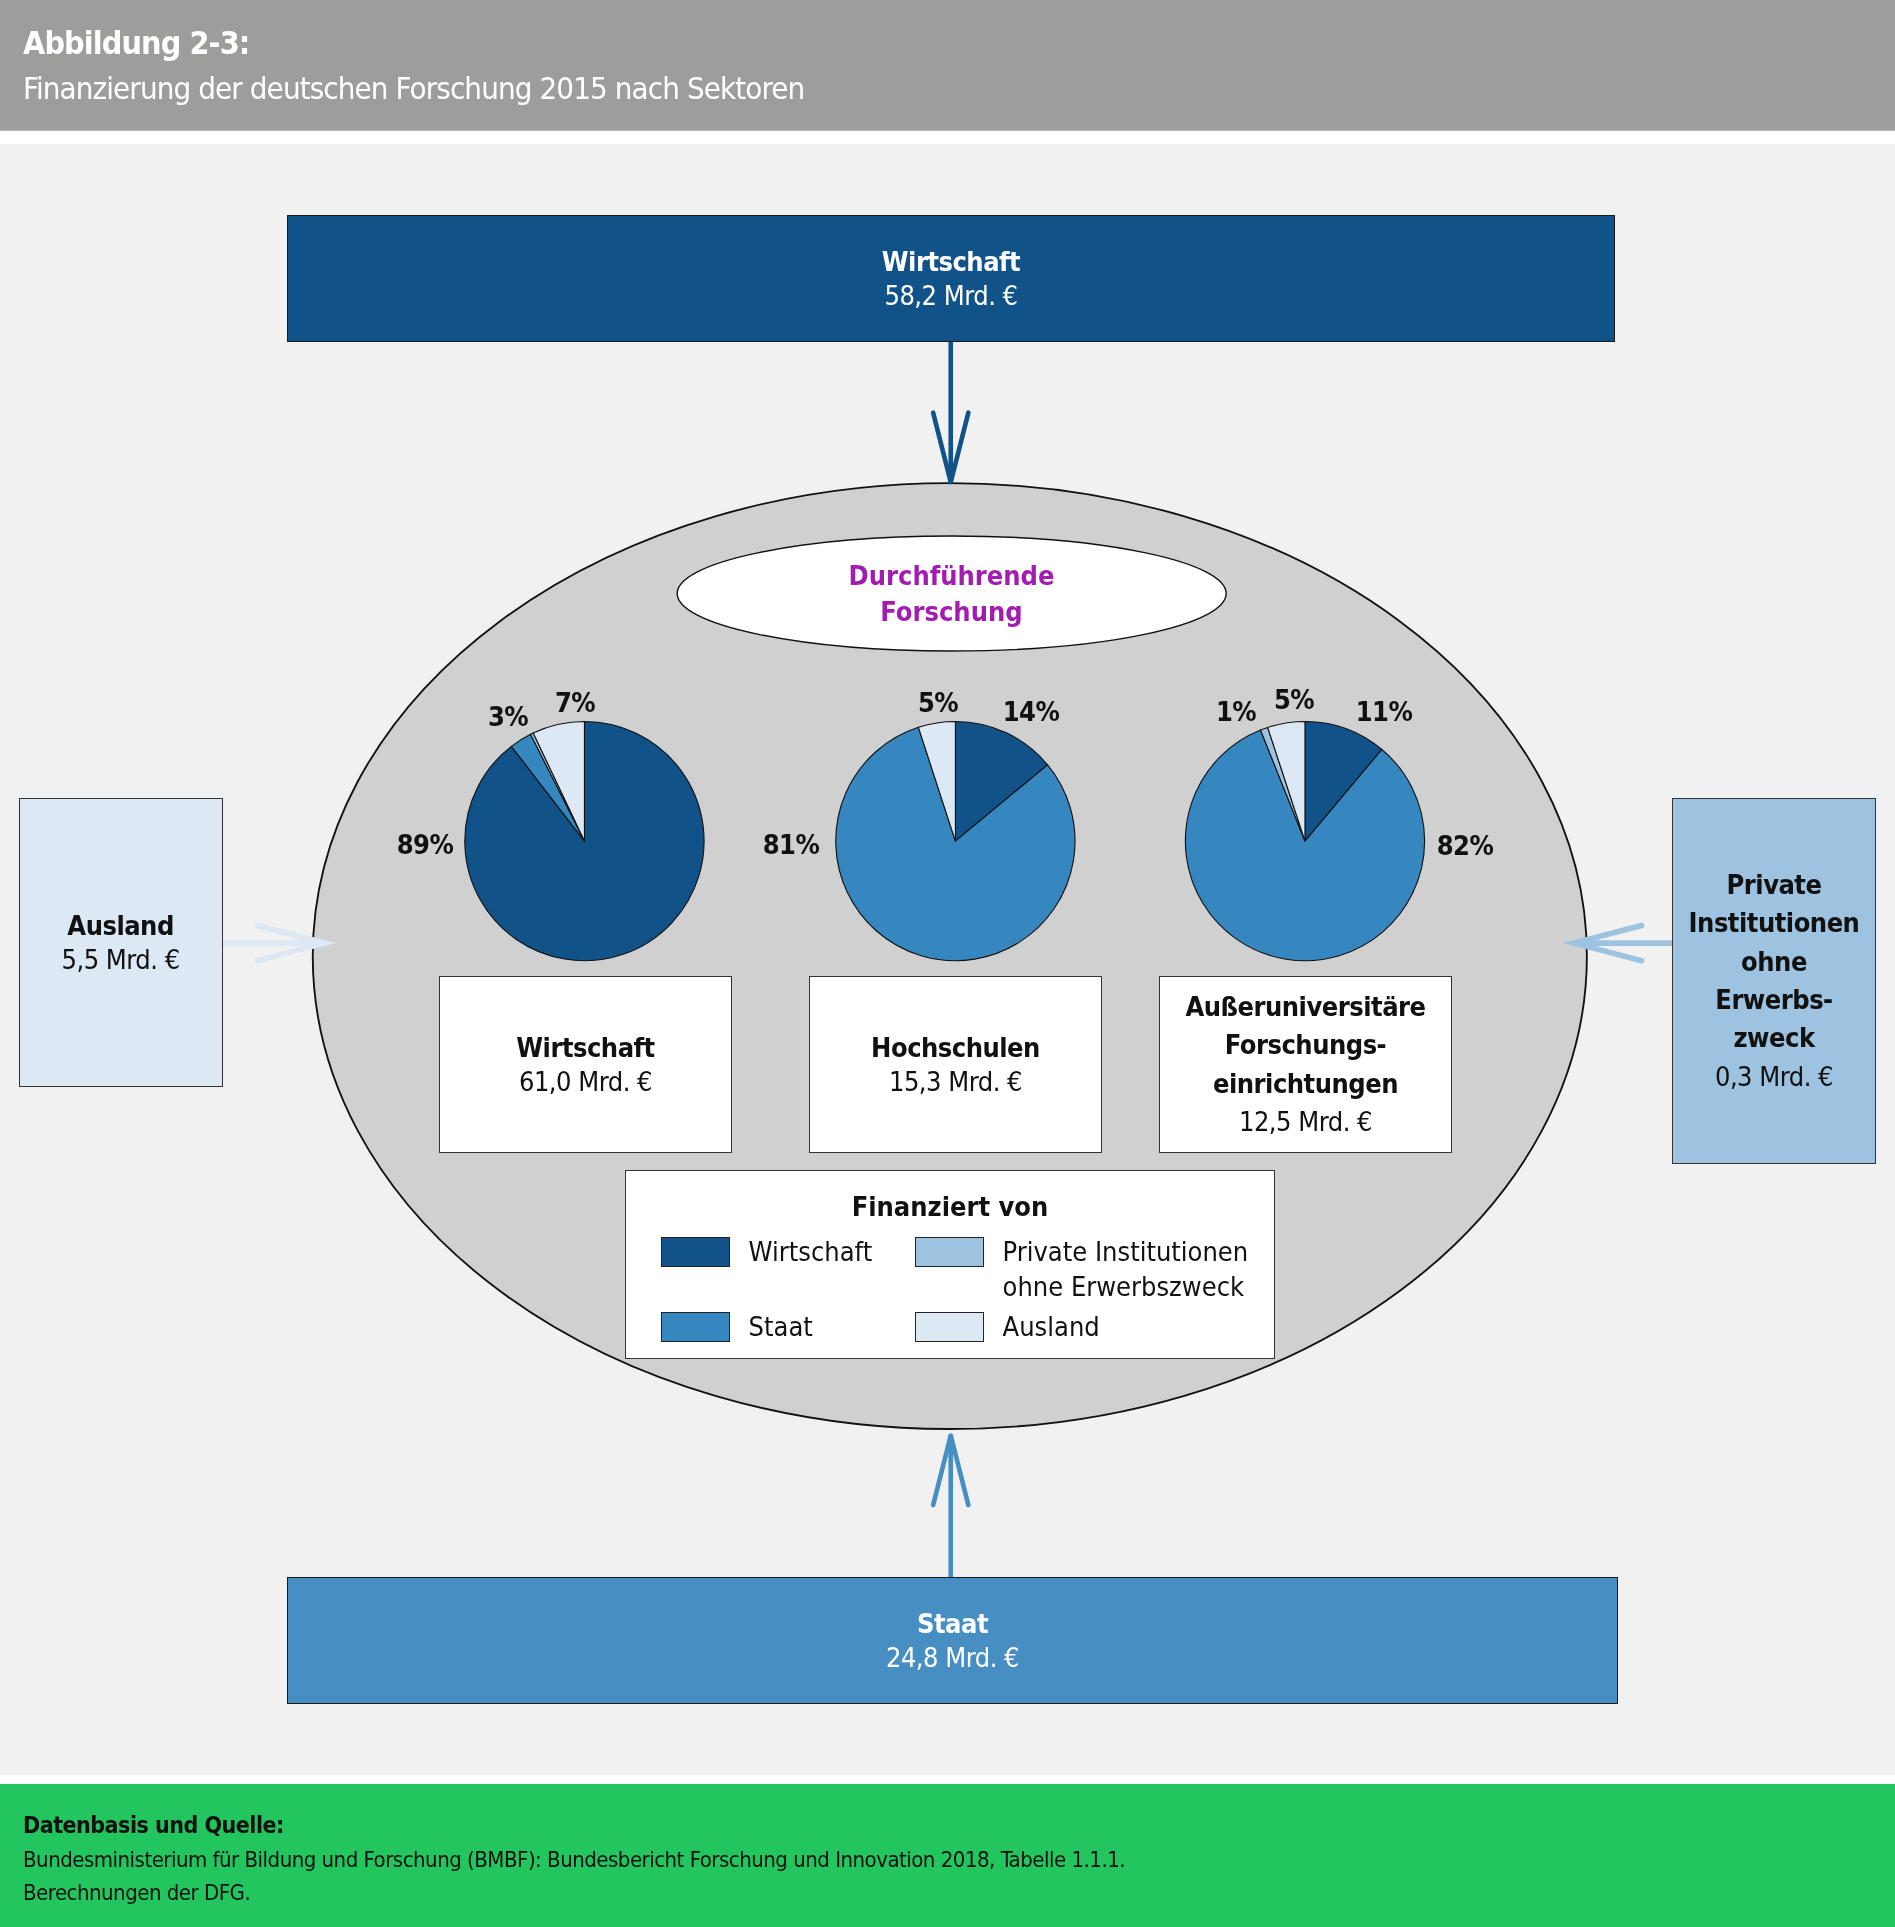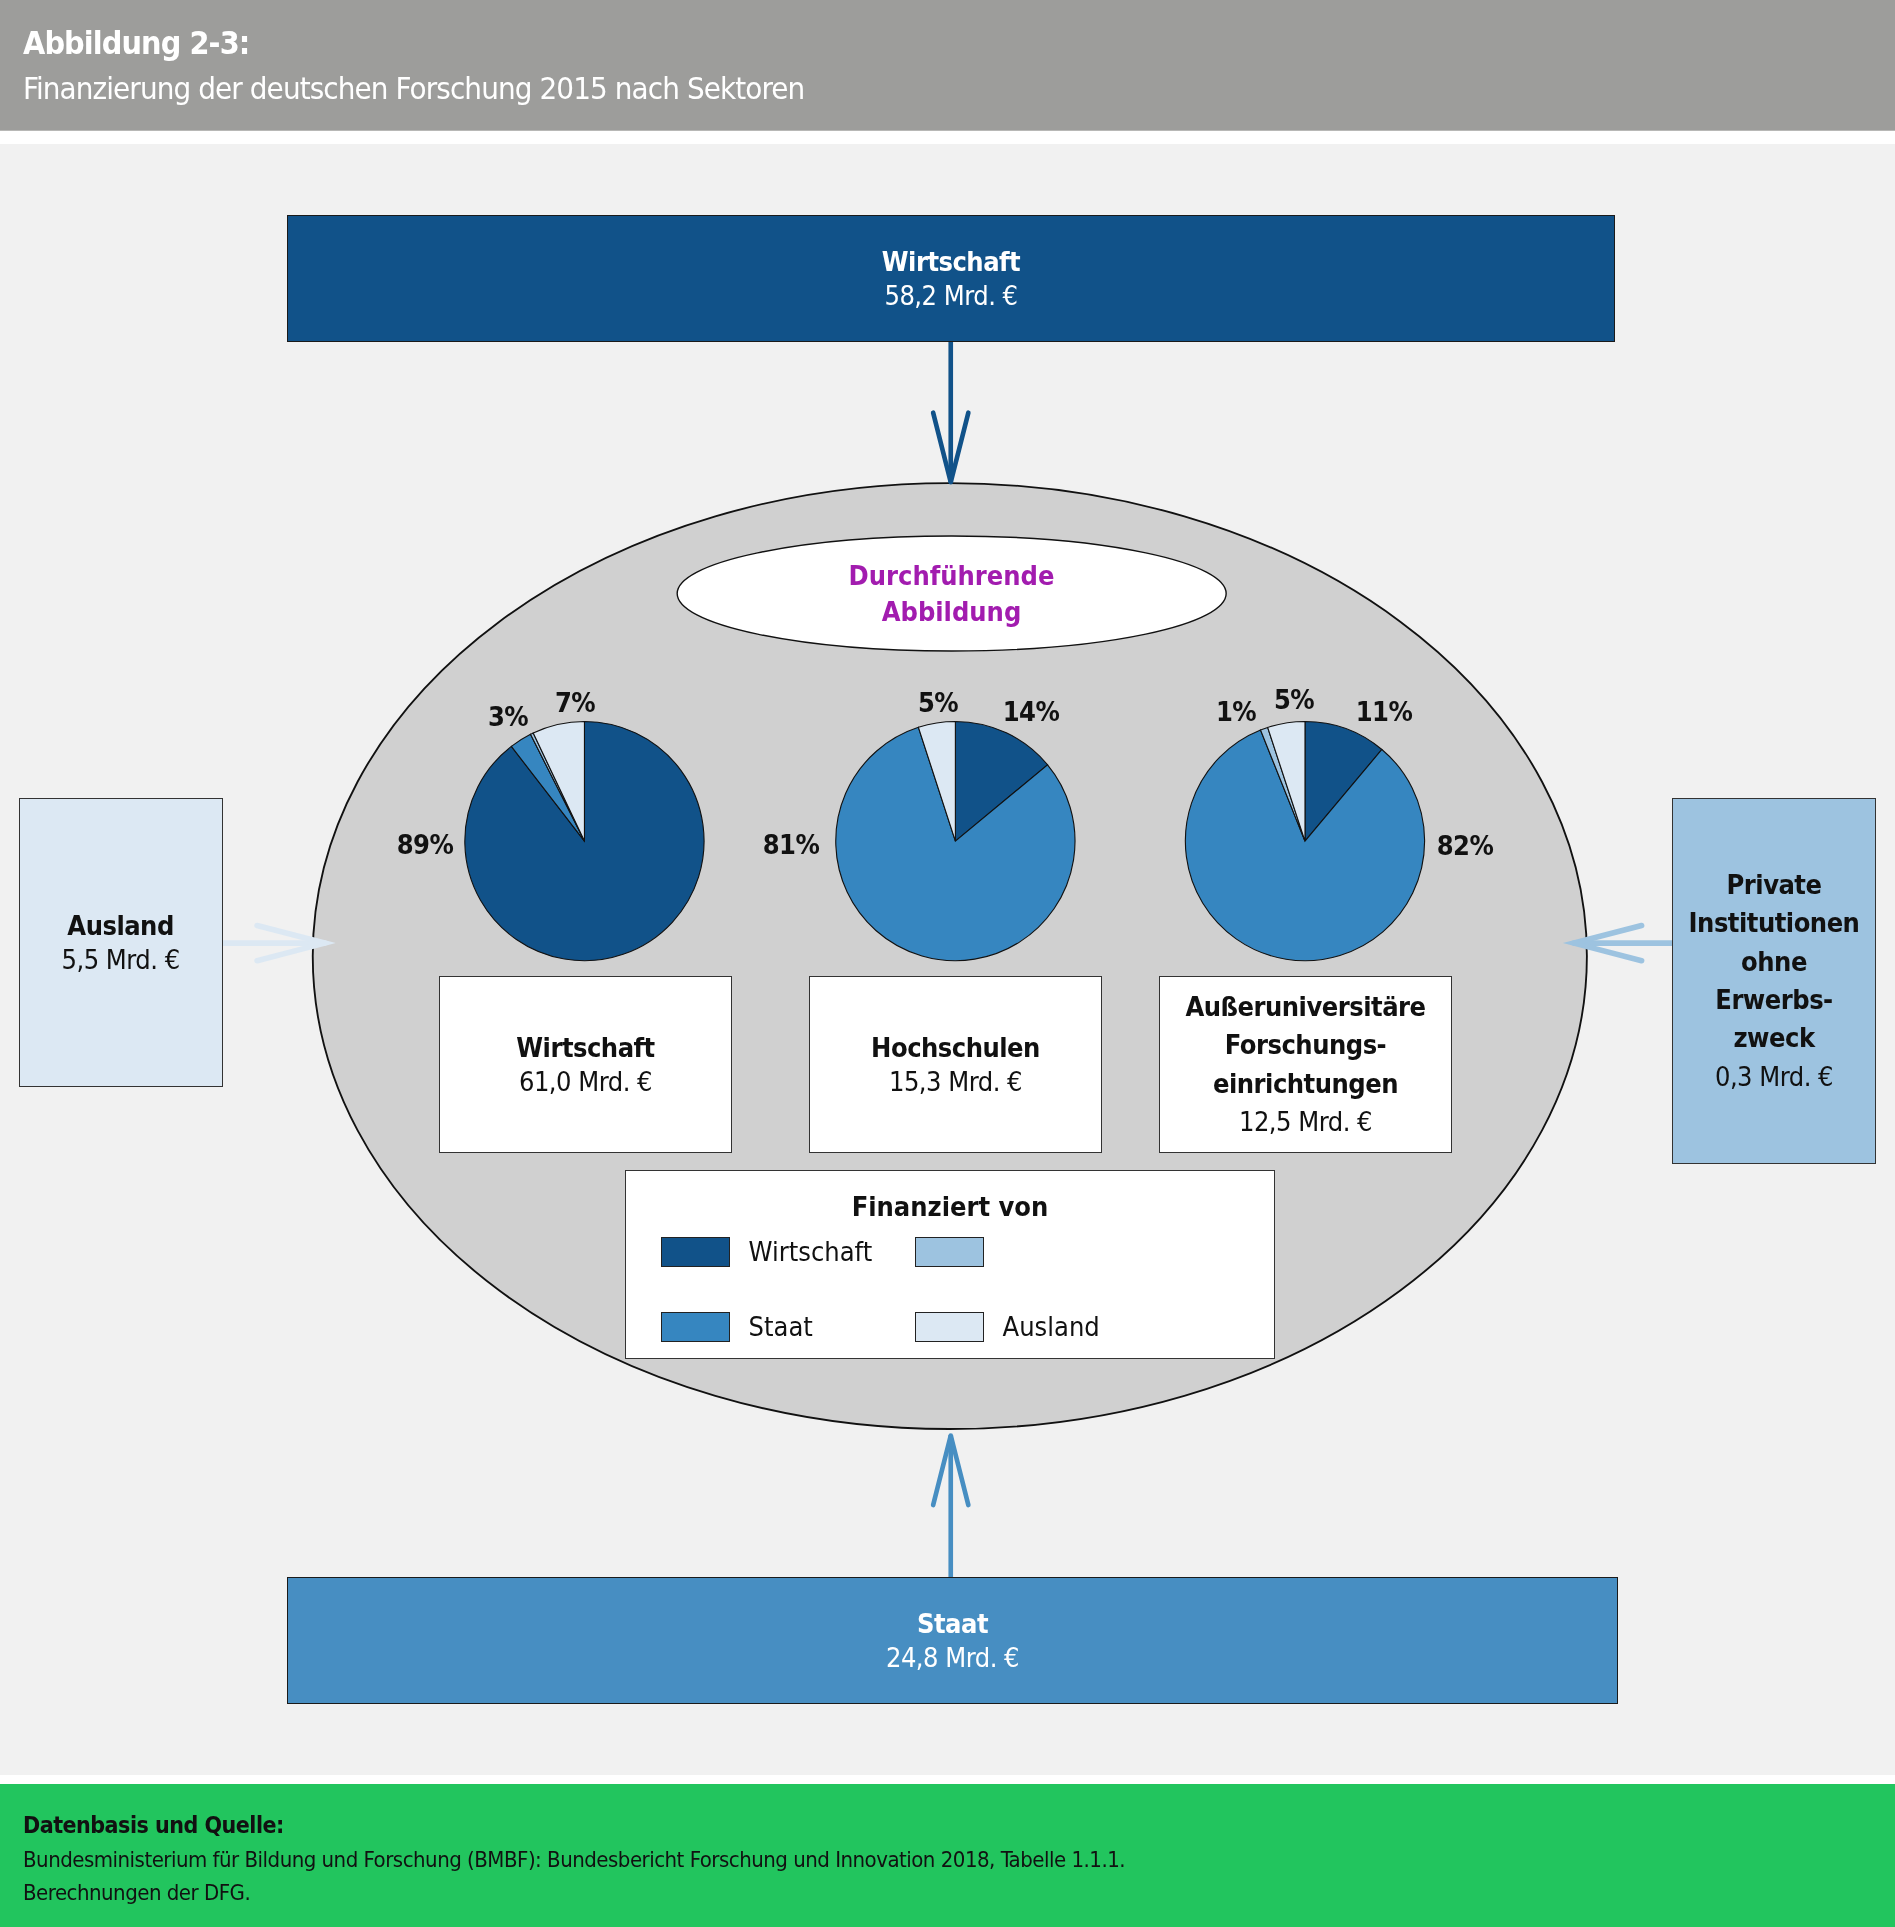--- a/index.html
+++ b/index.html
@@ -92,21 +92,21 @@
   <div class="name">Private</div>
   <div class="name">Institutionen</div>
   <div class="name">ohne</div>
   <div class="name">Erwerbs-</div>
   <div class="name">zweck</div>
   <div class="val">0,3 Mrd. €</div>
 </div>
 
 <div class="oval-label">
   <div>Durchführende</div>
-  <div>Abbildung</div>
+  <div>Forschung</div>
 </div>
 
 <div class="pct" style="left:425px;top:844px;">89%</div>
 <div class="pct" style="left:508px;top:716px;">3%</div>
 <div class="pct" style="left:575px;top:702px;">7%</div>
 
 <div class="pct" style="left:1031px;top:711px;">14%</div>
 <div class="pct" style="left:791px;top:844px;">81%</div>
 <div class="pct" style="left:938px;top:702px;">5%</div>
 
@@ -131,20 +131,24 @@
 </div>
 
 <div class="legend">
   <div class="title">Finanziert von</div>
   <div class="item" style="left:35px;top:63px;">
     <div class="sw" style="background:#115289;"></div>
     <span>Wirtschaft</span>
   </div>
   <div class="item" style="left:289px;top:63px;">
     <div class="sw" style="background:#9dc3e0;"></div>
+    <div>
+      <div>Private Institutionen</div>
+      <div>ohne Erwerbszweck</div>
+    </div>
   </div>
   <div class="item" style="left:35px;top:138px;">
     <div class="sw" style="background:#3686c0;"></div>
     <span>Staat</span>
   </div>
   <div class="item" style="left:289px;top:138px;">
     <div class="sw" style="background:#dce8f3;"></div>
     <span>Ausland</span>
   </div>
 </div>

